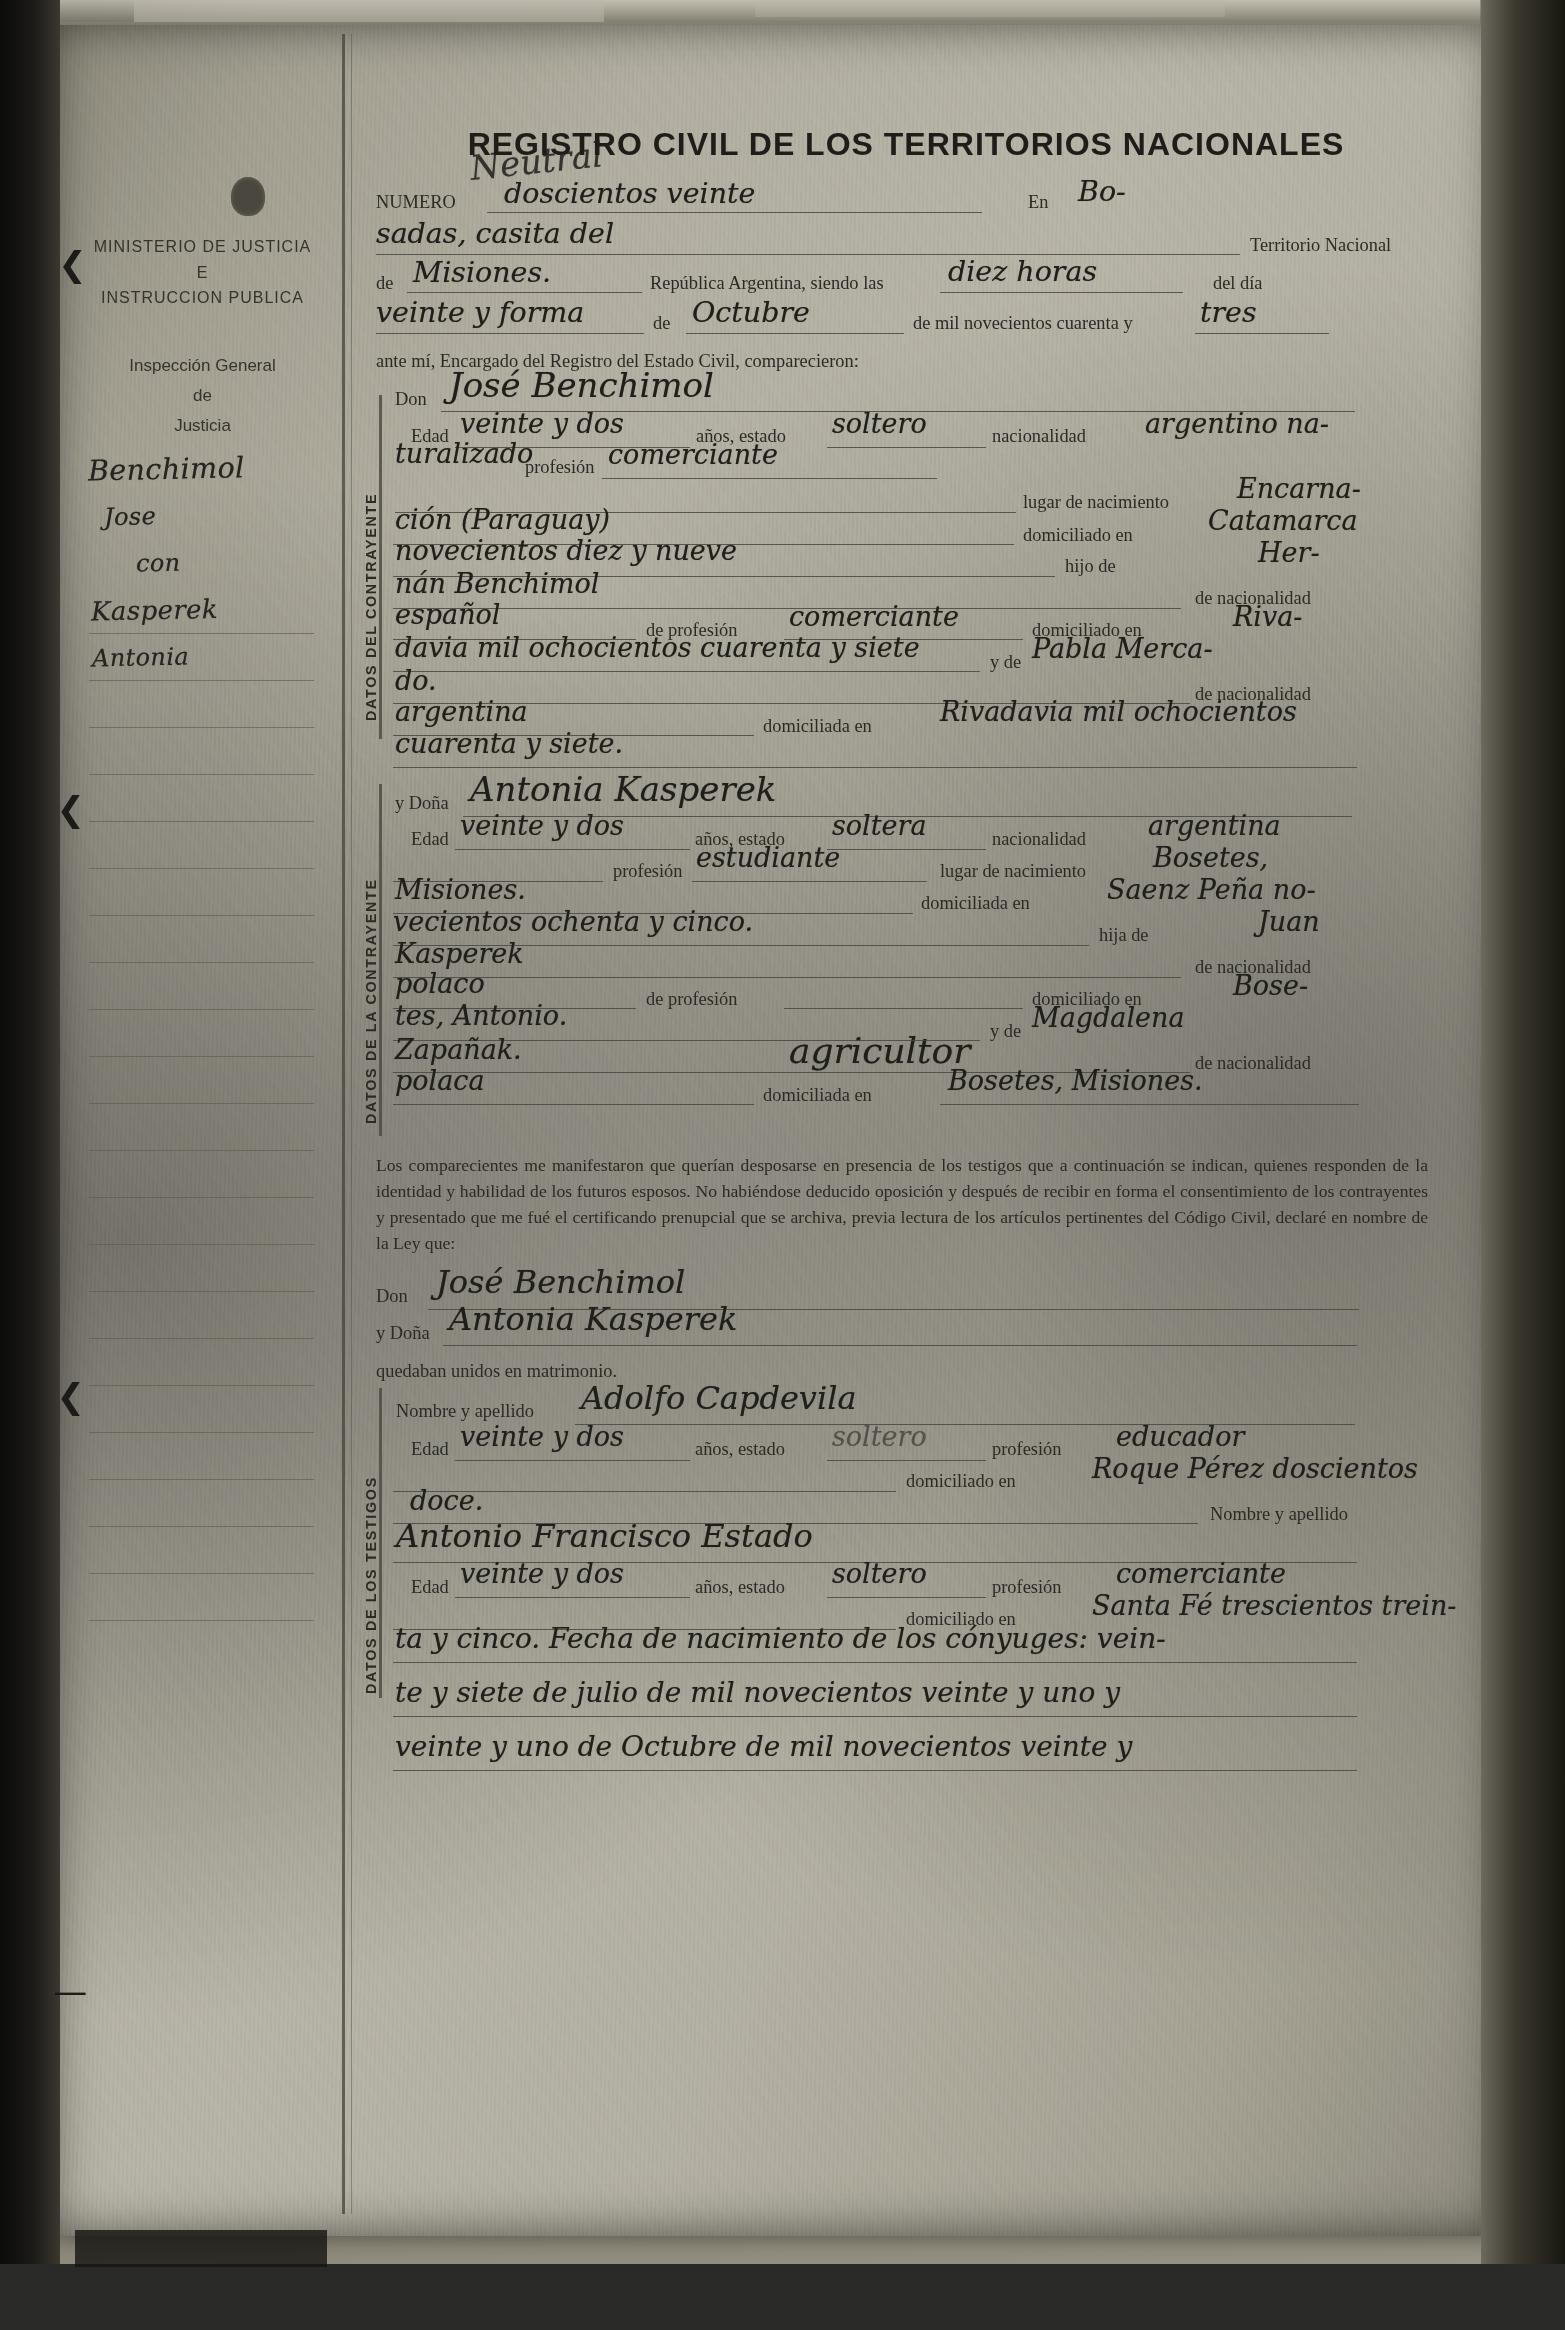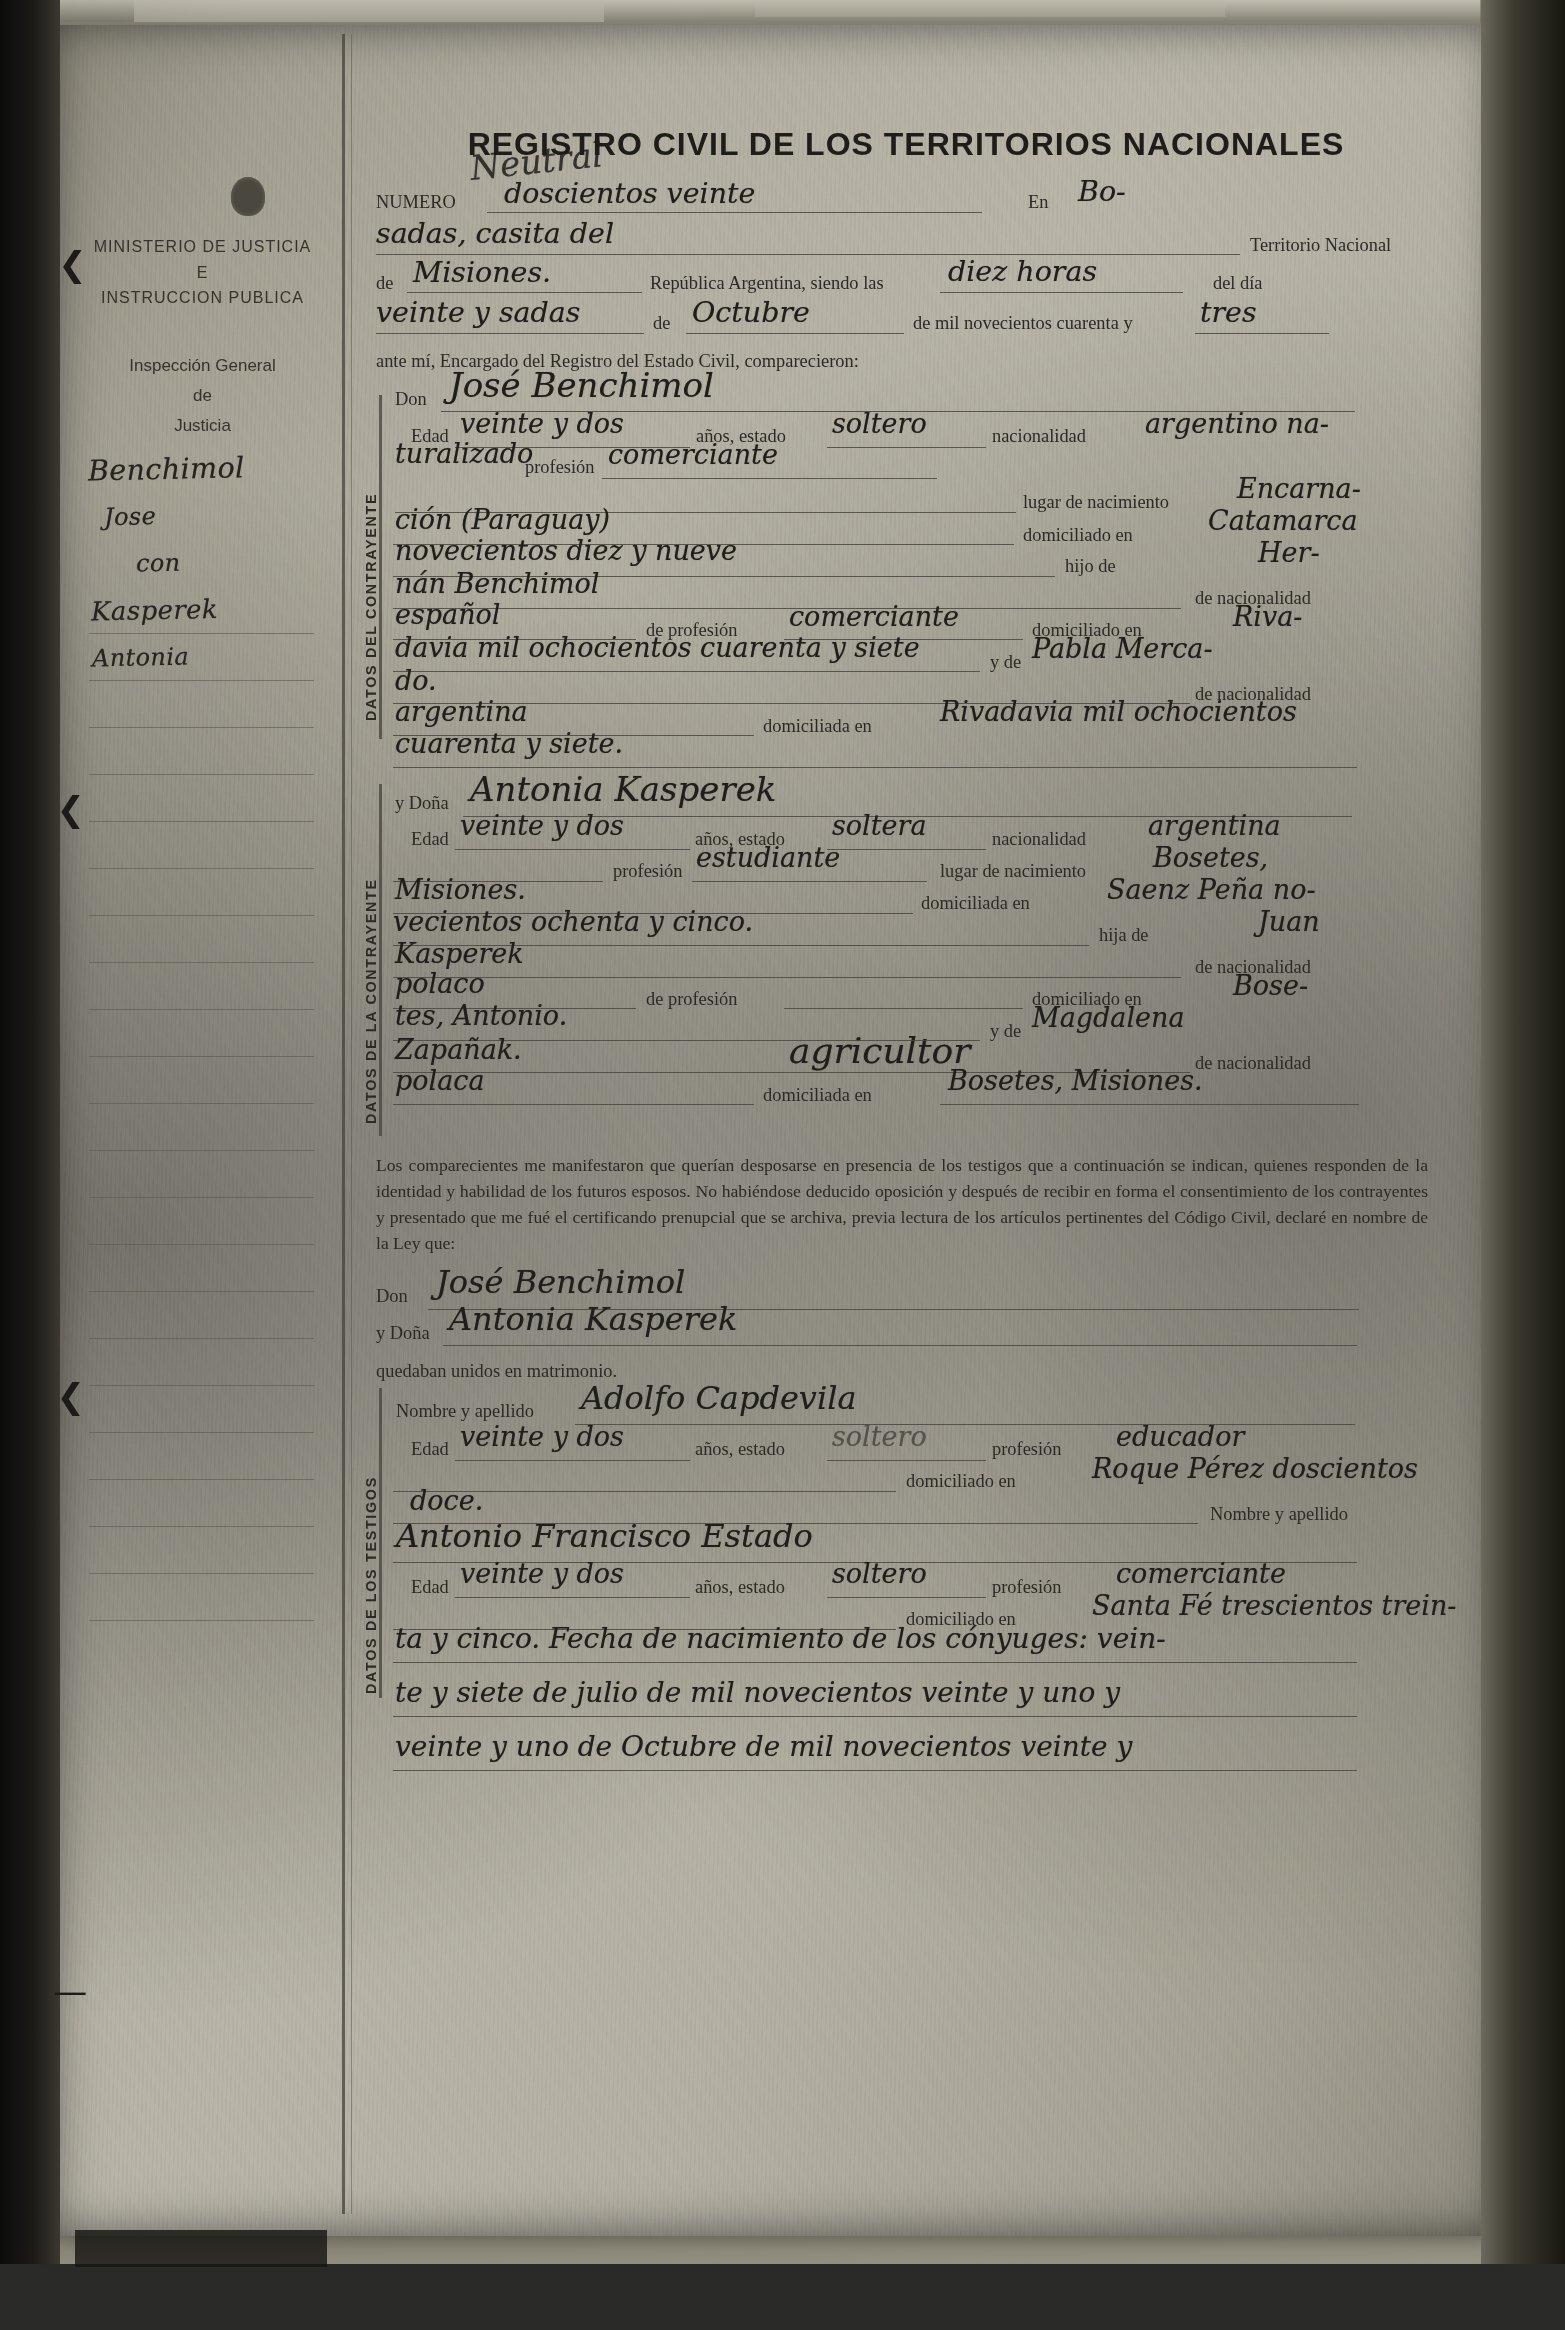--- a/index.html
+++ b/index.html
@@ -171,21 +171,21 @@
     <div class="pr" style="position:absolute;left:889px;top:201px;">Territorio Nacional</div>
 
     <div class="pr" style="position:absolute;left:15px;top:239px;">de</div>
     <div class="h" style="left:52px;top:222px;font-size:28.5px;">Misiones.</div>
     <div class="line" style="left:46px;top:258px;width:235px;"></div>
     <div class="pr" style="position:absolute;left:289px;top:239px;">República Argentina, siendo las</div>
     <div class="h" style="left:587px;top:221px;font-size:28.5px;">diez horas</div>
     <div class="line" style="left:579px;top:258px;width:243px;"></div>
     <div class="pr" style="position:absolute;left:852px;top:239px;">del día</div>
 
-    <div class="h" style="left:15px;top:262px;font-size:28.5px;">veinte y sadas</div>
+    <div class="h" style="left:15px;top:262px;font-size:28.5px;">veinte y forma</div>
     <div class="line" style="left:15px;top:299px;width:268px;"></div>
     <div class="pr" style="position:absolute;left:292px;top:279px;">de</div>
     <div class="h" style="left:331px;top:262px;font-size:28.5px;">Octubre</div>
     <div class="line" style="left:325px;top:299px;width:218px;"></div>
     <div class="pr" style="position:absolute;left:552px;top:279px;">de mil novecientos cuarenta y</div>
     <div class="h" style="left:839px;top:262px;font-size:28.5px;">tres</div>
     <div class="line" style="left:834px;top:299px;width:134px;"></div>
 
     <div class="pr" style="position:absolute;left:15px;top:317px;">ante mí, Encargado del Registro del Estado Civil, comparecieron:</div>
 

